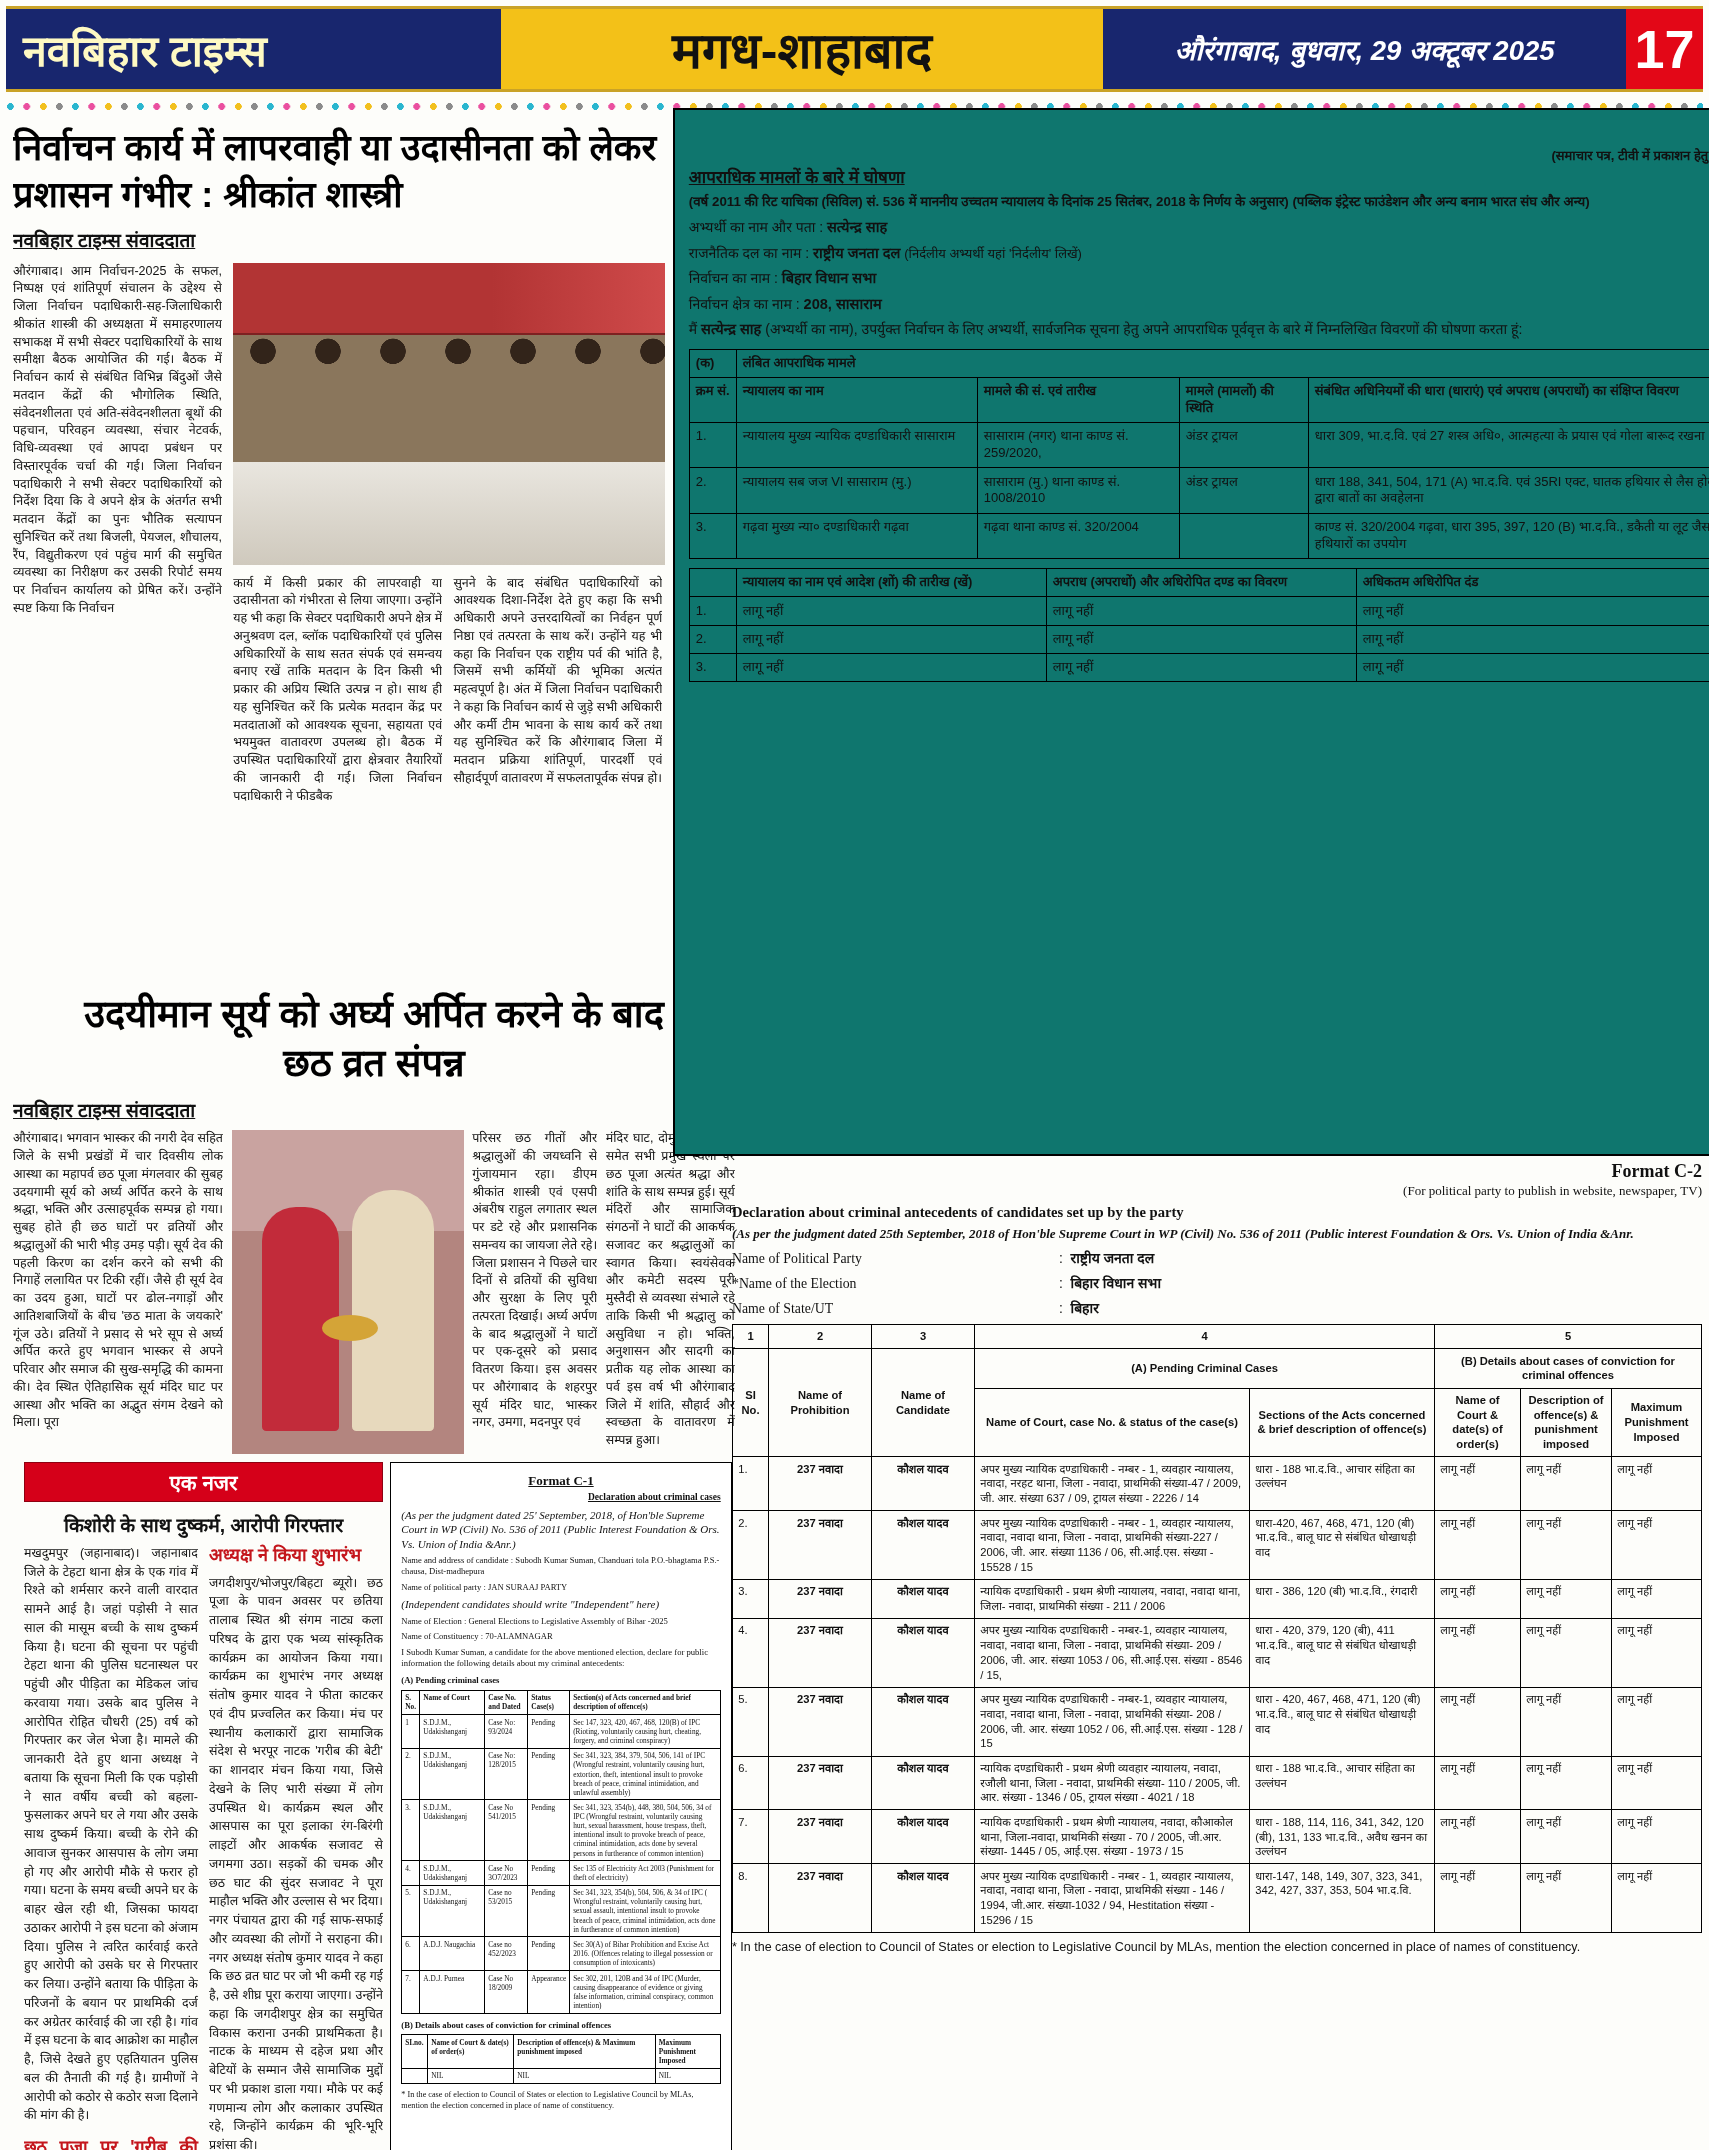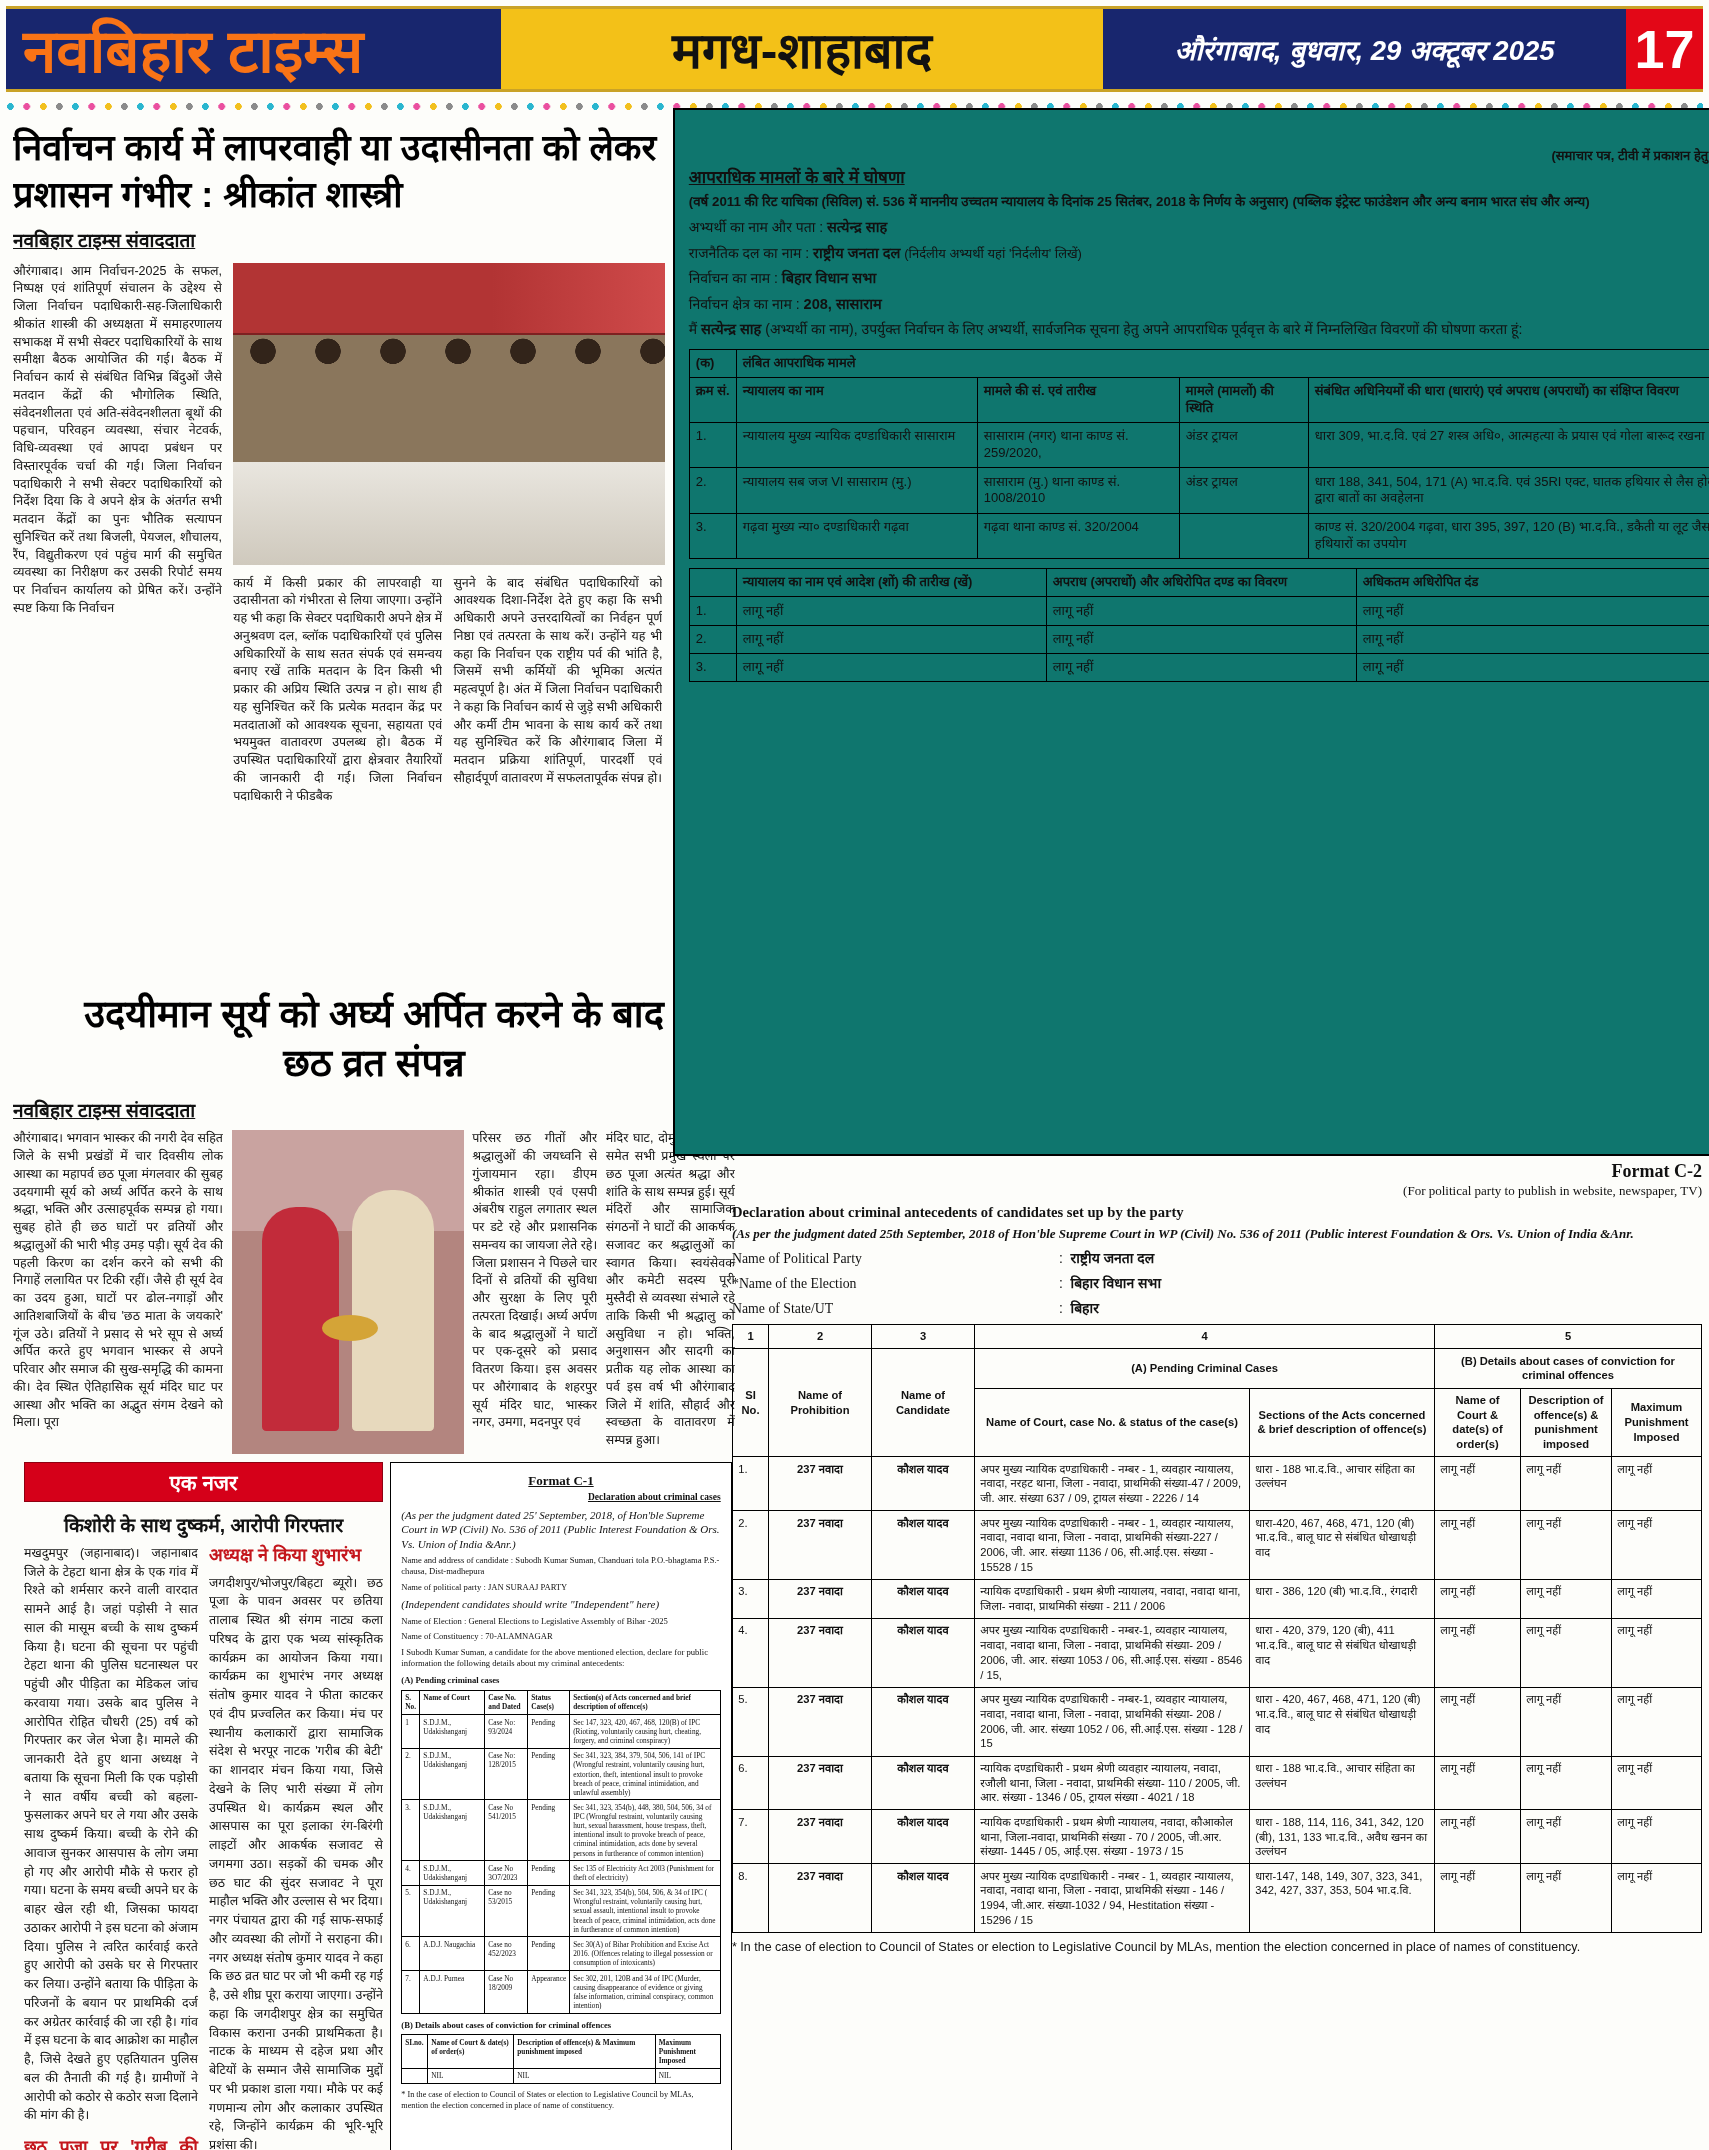--- a/index.html
+++ b/index.html
@@ -2,21 +2,21 @@
 <html lang="hi" style="font-size:6.9px"><head>
 <meta charset="utf-8">
 <style>
   *{box-sizing:border-box;margin:0;padding:0}
   html,body{background:#e8e8e4}
   body{font-family:"Liberation Sans","DejaVu Sans",sans-serif;color:#111}
   .paper{position:relative;width:1709px;height:2693px;background:#fdfdfa;overflow:hidden}
 
   
   #masthead{position:absolute;left:6px;top:6px;width:1697px;height:86px;display:flex;background:#18266e;border-top:3.4px solid #c9a227;border-bottom:3.4px solid #c9a227}
-  .m-left{width:495px;display:flex;align-items:center;padding-left:17px;color:#f97316;font-weight:bold;font-size:60px}
+  .m-left{width:495px;display:flex;align-items:center;padding-left:17px;color:#fef9c3;font-weight:bold;font-size:43px}
   .m-center{width:602px;background:#f3c118;color:#111;display:flex;align-items:center;justify-content:center;font-weight:bold;font-size:50px}
   .m-right{flex:1;display:flex;align-items:center;justify-content:center;color:#fff;font-weight:bold;font-style:italic;font-size:27.5px}
   .m-page{width:77px;background:#e30717;color:#fff;display:flex;align-items:center;justify-content:center;font-weight:bold;font-size:54px}
 
   .dots{position:absolute;left:6px;width:1697px;height:8.6px;
     background-image:
       radial-gradient(circle 3.4px at 4.3px 4.3px,#2ab6cf 97%,transparent),
       radial-gradient(circle 3.4px at 4.3px 4.3px,#ea4f9f 97%,transparent),
       radial-gradient(circle 3.4px at 4.3px 4.3px,#f2c01d 97%,transparent),
       radial-gradient(circle 3.4px at 4.3px 4.3px,#8b8b8b 97%,transparent);

